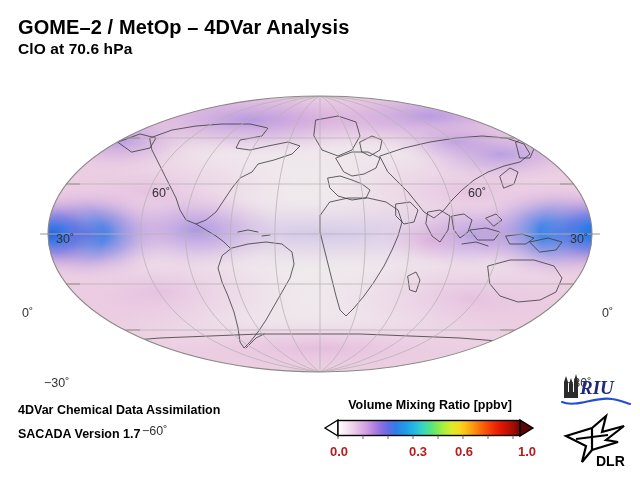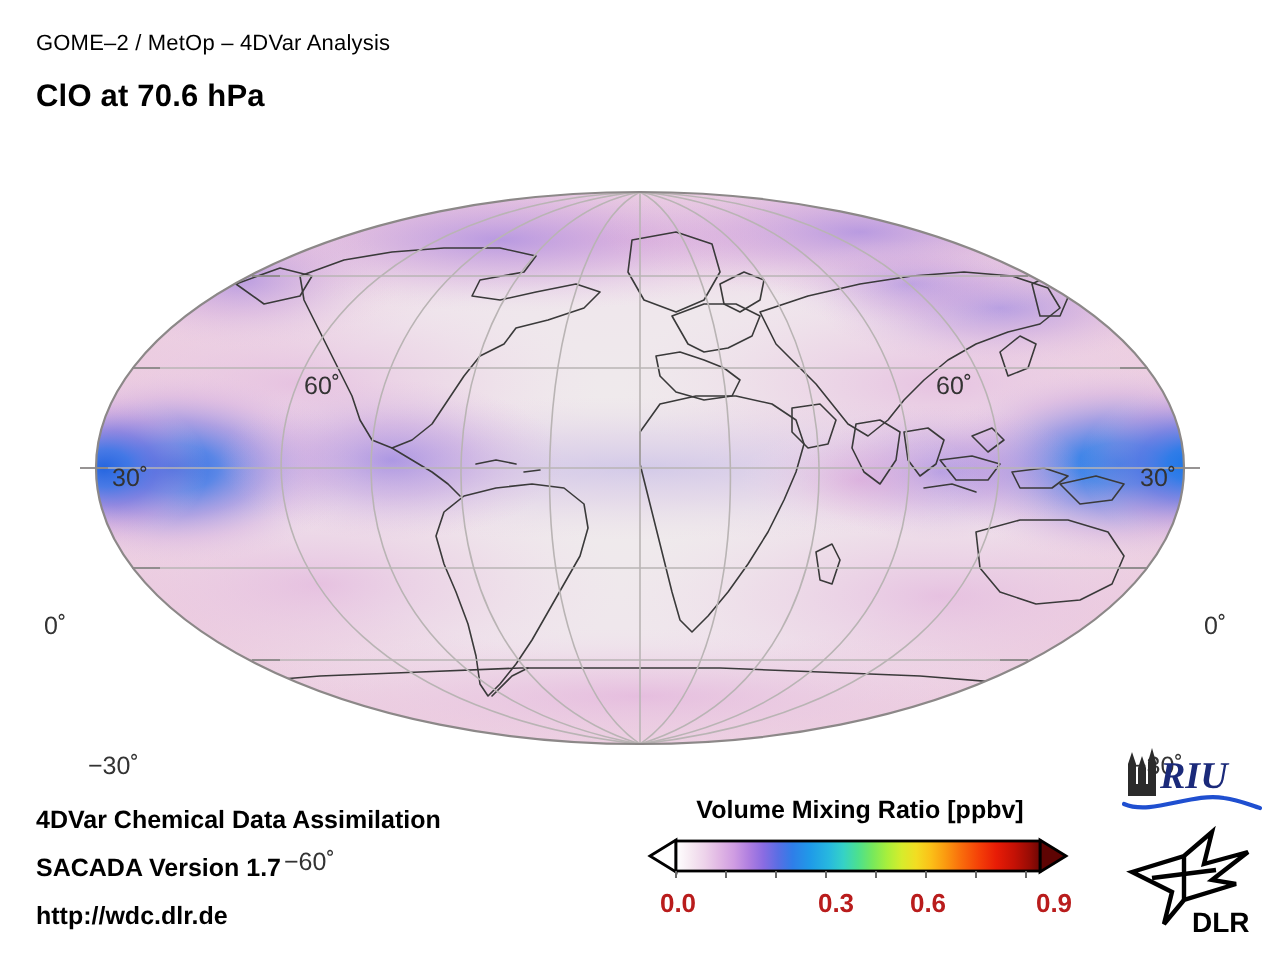--- a/index.html
+++ b/index.html
@@ -9,21 +9,21 @@
     font-family:"Liberation Sans", sans-serif;
     position:relative;
     overflow:hidden;
     -webkit-font-smoothing:antialiased;
   }
   .page{position:absolute;inset:0;}
 
   
   #header-title-line1{
     position:absolute;left:18px;top:16px;
-    font-size:11px;font-weight:normal;color:#000;
+    font-size:20px;font-weight:bold;color:#000;
     letter-spacing:0.1px;white-space:nowrap;text-align:center;
   }
   #header-title-line2{
     position:absolute;left:18px;top:40px;
     font-size:15.5px;font-weight:bold;color:#000;
     letter-spacing:0.1px;white-space:nowrap;
   }
   #header-date{
     position:absolute;right:18px;top:16px;
     font-size:15.5px;font-weight:bold;color:#000;
@@ -269,21 +269,20 @@
 
     <span class="lat-label" style="left:468px;top:106px;">60˚</span>
     <span class="lat-label" style="left:570px;top:152px;">30˚</span>
     <span class="lat-label" style="left:602px;top:226px;">0˚</span>
     <span class="lat-label" style="left:566px;top:296px;">−30˚</span>
     <span class="lat-label" style="left:470px;top:344px;">−60˚</span>
   </div>
 
   <div class="footer-line" id="footer-line-1">4DVar Chemical Data Assimilation</div>
   <div class="footer-line" id="footer-line-2">SACADA Version 1.7</div>
-  <div class="footer-line" id="footer-line-3">http://wdc.dlr.de</div>
 
   <div id="colorbar-title">Volume Mixing Ratio [ppbv]</div>
 
   <div id="colorbar-wrap">
     <svg id="colorbar-svg" width="226" height="22" viewBox="0 0 226 22">
       <defs>
         <linearGradient id="cbGrad" x1="0%" y1="0%" x2="100%" y2="0%">
           <stop offset="0%" stop-color="#ffffff"></stop>
           <stop offset="4%" stop-color="#f6e9f2"></stop>
           <stop offset="8%" stop-color="#edd2ea"></stop>
@@ -327,21 +326,21 @@
         <line x1="147" y1="18.5" x2="147" y2="22"></line>
         <line x1="172" y1="18.5" x2="172" y2="22"></line>
         <line x1="197" y1="18.5" x2="197" y2="22"></line>
       </g>
     </svg>
   </div>
 
   <span class="cb-tick-label" style="left:339px;">0.0</span>
   <span class="cb-tick-label" style="left:418px;">0.3</span>
   <span class="cb-tick-label" style="left:464px;">0.6</span>
-  <span class="cb-tick-label" style="left:527px;">0.9</span>
+  <span class="cb-tick-label" style="left:527px;">1.0</span>
 
   <svg id="riu-logo" viewBox="0 0 76 34">
 
     <g fill="#2b2b2b">
       <polygon points="8,26 8,10 10,4 12,10 12,26"></polygon>
       <polygon points="13,26 13,12 15,6 17,12 17,26"></polygon>
       <polygon points="18,26 18,9 20,2 22,9 22,26"></polygon>
       <rect x="8" y="20" width="14" height="6"></rect>
     </g>
 

